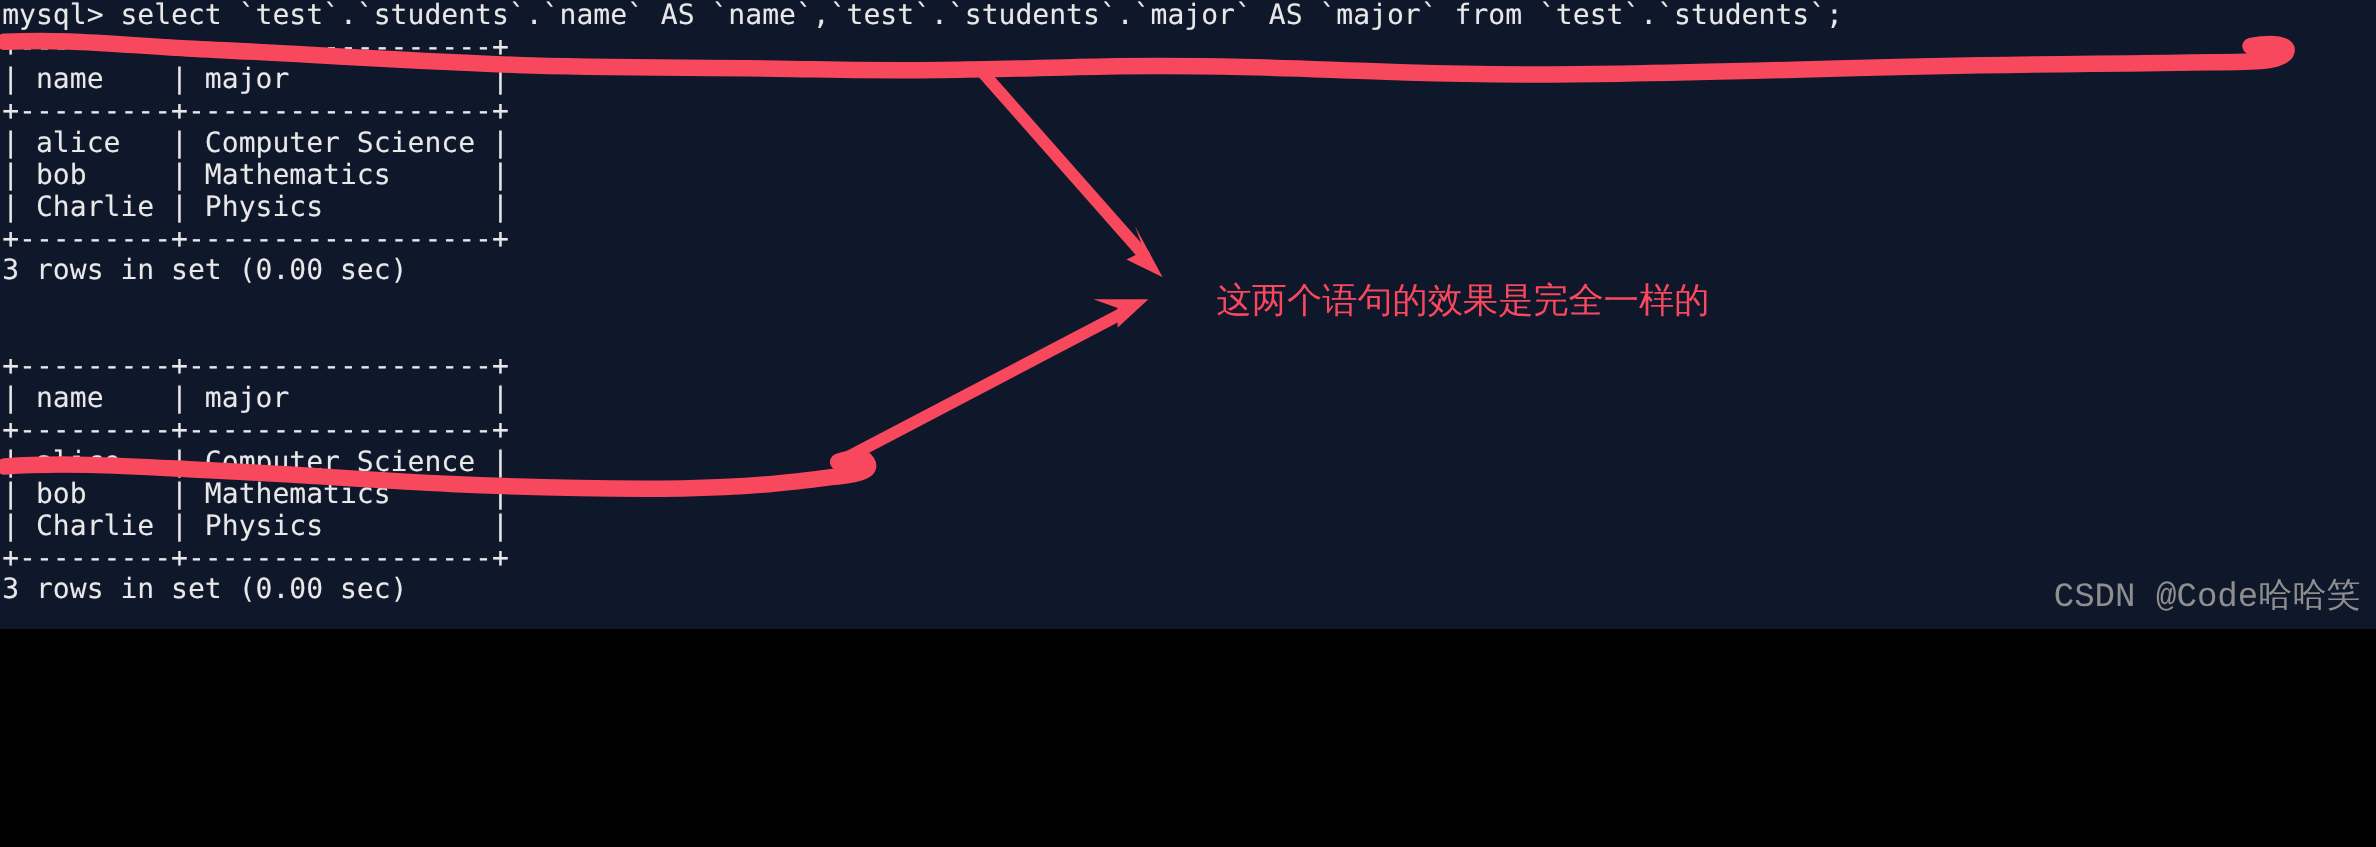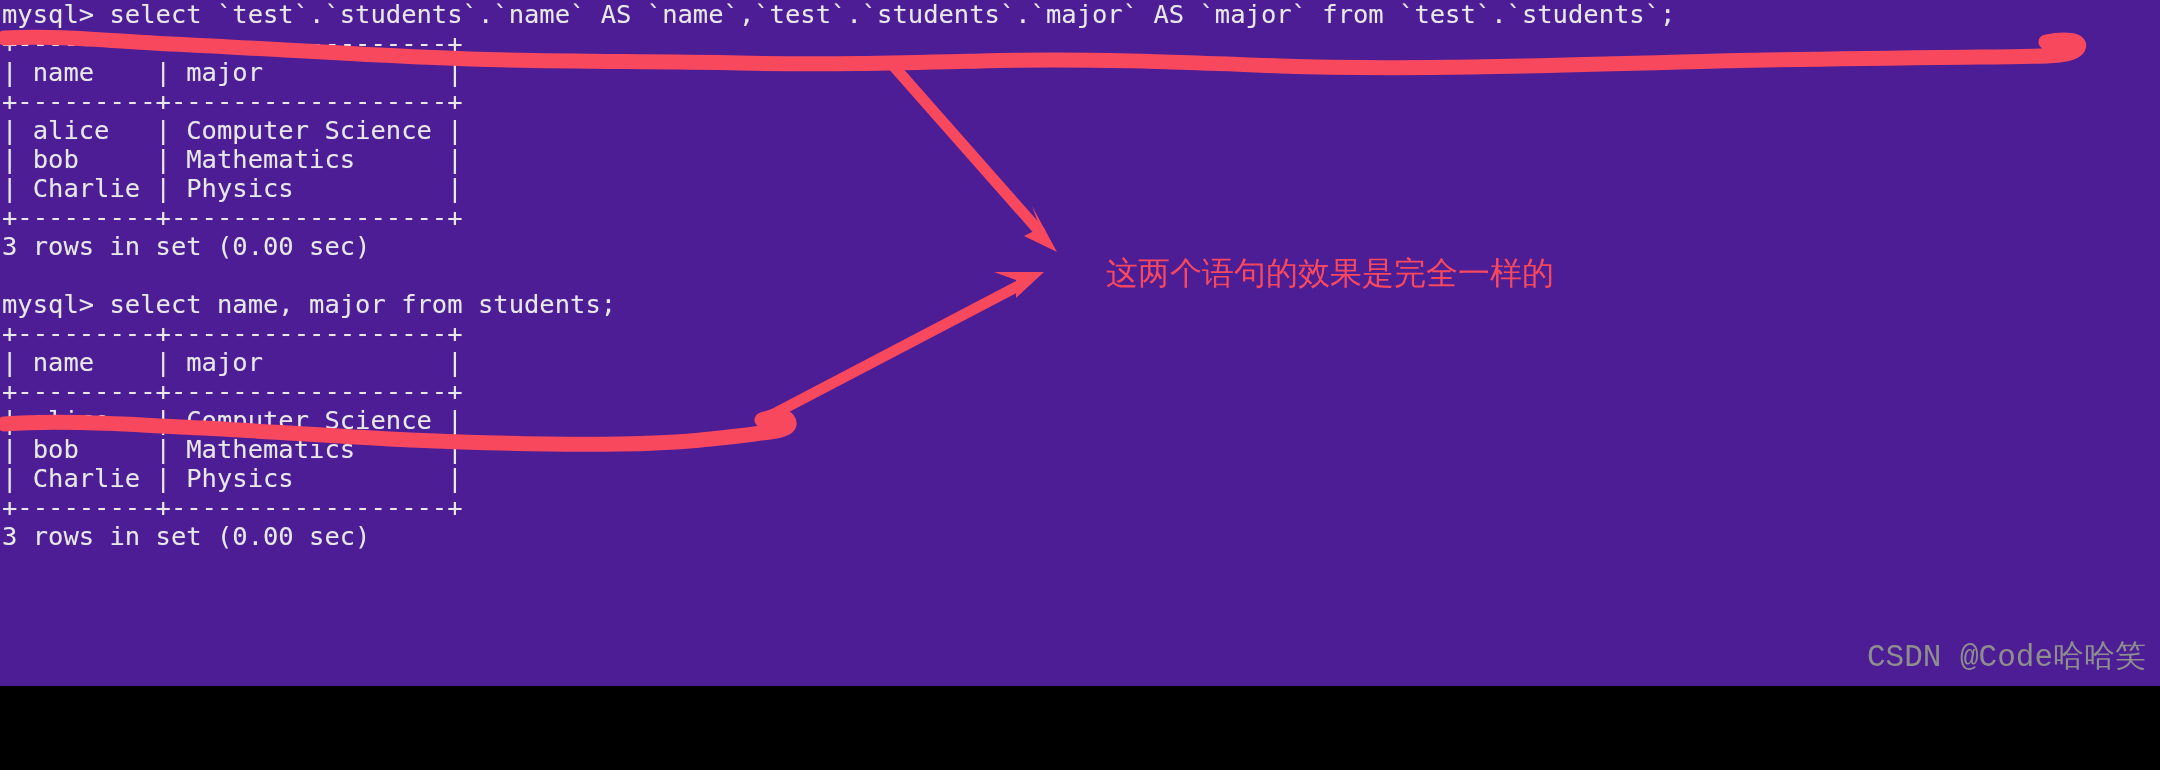--- a/index.html
+++ b/index.html
@@ -3,22 +3,22 @@
 <meta charset="utf-8">
 <style>
   html, body {
     margin: 0;
     padding: 0;
     background: #000000;
   }
   #screen {
     position: relative;
     width: 2160px;
-    height: 686px;
-    background: #4c1d95;
+    height: 572px;
+    background: #0f172a;
     overflow: hidden;
     font-family: "DejaVu Sans Mono", "Liberation Mono", monospace;
   }
 
   
   #terminal {
     position: absolute;
     left: 0;
     top: 0;
     width: 2160px;
@@ -83,21 +83,20 @@
     <div class="tline" style="top:0px">mysql&gt; select `test`.`students`.`name` AS `name`,`test`.`students`.`major` AS `major` from `test`.`students`;</div>
     <div class="tline" style="top:29px">+---------+------------------+</div>
     <div class="tline" style="top:58px">| name    | major            |</div>
     <div class="tline" style="top:87px">+---------+------------------+</div>
     <div class="tline" style="top:116px">| alice   | Computer Science |</div>
     <div class="tline" style="top:145px">| bob     | Mathematics      |</div>
     <div class="tline" style="top:174px">| Charlie | Physics          |</div>
     <div class="tline" style="top:203px">+---------+------------------+</div>
     <div class="tline" style="top:232px">3 rows in set (0.00 sec)</div>
     <div class="tline" style="top:261px"></div>
-    <div class="tline" style="top:290px">mysql&gt; select name, major from students;</div>
     <div class="tline" style="top:319px">+---------+------------------+</div>
     <div class="tline" style="top:348px">| name    | major            |</div>
     <div class="tline" style="top:377px">+---------+------------------+</div>
     <div class="tline" style="top:406px">| alice   | Computer Science |</div>
     <div class="tline" style="top:435px">| bob     | Mathematics      |</div>
     <div class="tline" style="top:464px">| Charlie | Physics          |</div>
     <div class="tline" style="top:493px">+---------+------------------+</div>
     <div class="tline" style="top:522px">3 rows in set (0.00 sec)</div>
   </div>
 

